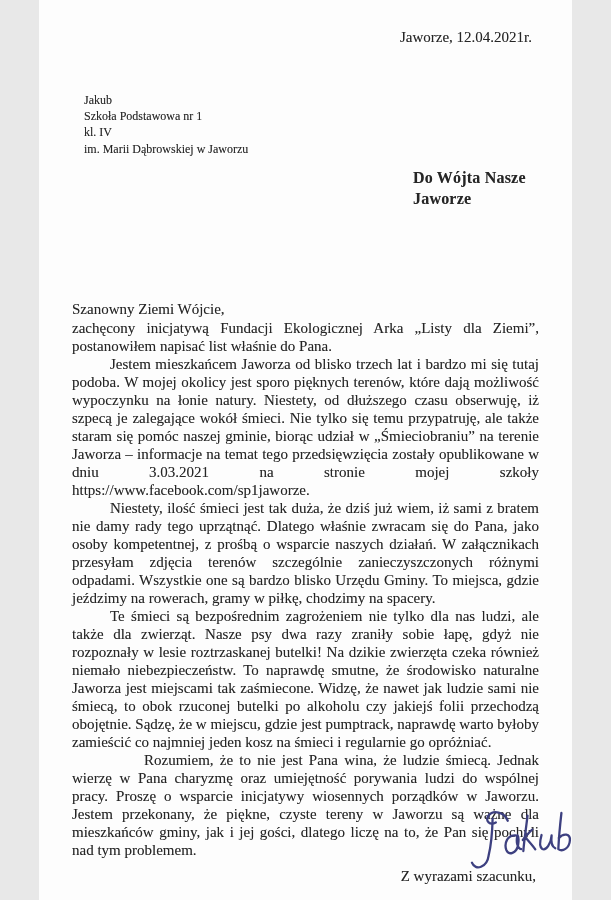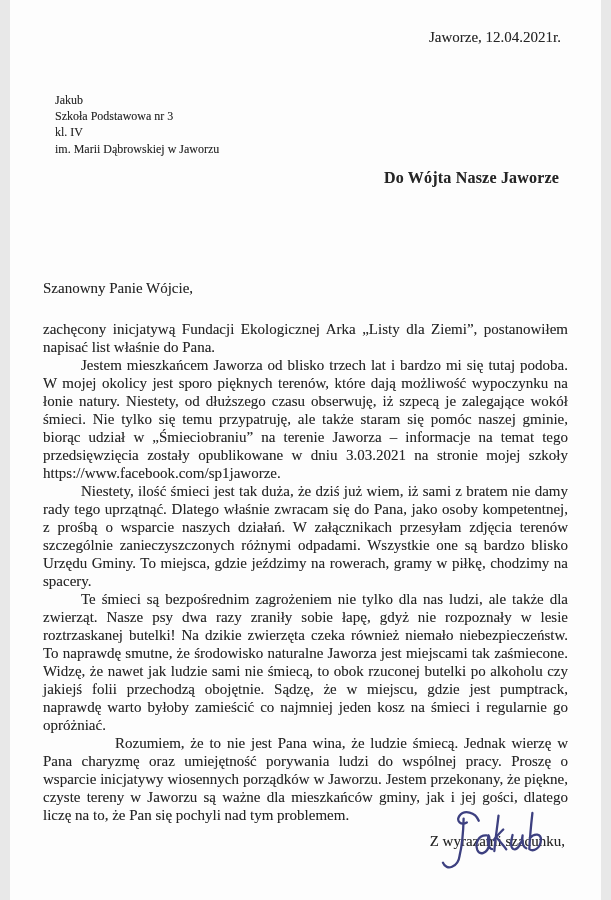--- a/index.html
+++ b/index.html
@@ -2,21 +2,21 @@
 <html lang="pl"><head>
 <meta charset="utf-8">
 <style>
   html, body {
     margin: 0;
     padding: 0;
     background: #e8e8e8;
   }
   .page {
     position: relative;
-    width: 591px;
+    width: 533px;
     height: 900px;
     margin: 0 auto;
     background: #fdfdfd;
     box-sizing: border-box;
     padding-top: 28px;
     font-family: "Liberation Serif", "DejaVu Serif", serif;
     color: #262626;
     overflow: hidden;
     text-shadow: 0 0 0.45px rgba(40,40,40,0.35);
   }
@@ -39,21 +39,21 @@
     line-height: 21px;
     letter-spacing: 0.2px;
   }
   .recipient-line { display: block; }
   .salutation {
     margin: 91px 0 0 33px;
     font-size: 15px;
     line-height: 19px;
   }
   .letter-body {
-    margin: 22px 33px 0 33px;
+    margin: 0 33px 0 33px;
     font-size: 15px;
     line-height: 18px;
     text-align: justify;
   }
   .letter-body p { margin: 0; }
   .letter-body p.ind1 { text-indent: 38px; }
   .letter-body p.ind2 { text-indent: 72px; }
   .closing {
     margin-top: 8px;
     text-align: right;
@@ -72,30 +72,30 @@
 </style>
 </head>
 <body>
 
 <div class="page">
 
   <div class="date-line">Jaworze, 12.04.2021r.</div>
 
   <div class="sender-block">
     <span class="sender-line">Jakub</span>
-    <span class="sender-line">Szkoła Podstawowa nr 3</span>
+    <span class="sender-line">Szkoła Podstawowa nr 1</span>
     <span class="sender-line">kl. IV</span>
     <span class="sender-line">im. Marii Dąbrowskiej w Jaworzu</span>
   </div>
 
   <div class="recipient-block">
     <span class="recipient-line">Do Wójta Nasze Jaworze</span>
   </div>
 
-  <div class="salutation">Szanowny Panie Wójcie,</div>
+  <div class="salutation">Szanowny Ziemi Wójcie,</div>
 
   <div class="letter-body">
     <p>zachęcony inicjatywą Fundacji Ekologicznej Arka „Listy dla Ziemi”, postanowiłem napisać list właśnie do Pana.</p>
     <p class="ind1">Jestem mieszkańcem Jaworza od blisko trzech lat i bardzo mi się tutaj podoba. W mojej okolicy jest sporo pięknych terenów, które dają możliwość wypoczynku na łonie natury. Niestety, od dłuższego czasu obserwuję, iż szpecą je zalegające wokół śmieci. Nie tylko się temu przypatruję, ale także staram się pomóc naszej gminie, biorąc udział w „Śmieciobraniu” na terenie Jaworza – informacje na temat tego przedsięwzięcia zostały opublikowane w dniu 3.03.2021  na stronie mojej szkoły https://www.facebook.com/sp1jaworze.</p>
     <p class="ind1">Niestety, ilość śmieci jest tak duża, że dziś już wiem, iż sami z bratem nie damy rady tego uprzątnąć. Dlatego właśnie zwracam się do Pana, jako osoby kompetentnej, z prośbą o wsparcie naszych działań. W załącznikach przesyłam zdjęcia terenów szczególnie zanieczyszczonych różnymi odpadami. Wszystkie one są bardzo blisko Urzędu Gminy. To miejsca, gdzie jeździmy na rowerach, gramy w piłkę, chodzimy na spacery.</p>
     <p class="ind1">Te śmieci są bezpośrednim zagrożeniem nie tylko dla nas ludzi, ale także dla zwierząt. Nasze psy dwa razy zraniły sobie łapę, gdyż nie rozpoznały w lesie roztrzaskanej butelki! Na dzikie zwierzęta czeka również niemało niebezpieczeństw. To naprawdę smutne, że środowisko naturalne Jaworza jest miejscami tak zaśmiecone. Widzę, że nawet jak ludzie sami nie śmiecą, to obok rzuconej butelki po alkoholu czy jakiejś folii przechodzą obojętnie. Sądzę, że w miejscu, gdzie jest  pumptrack, naprawdę warto byłoby zamieścić co najmniej jeden kosz na śmieci i regularnie go opróżniać.</p>
     <p class="ind2">Rozumiem, że to nie jest Pana wina, że ludzie śmiecą. Jednak wierzę w Pana charyzmę oraz umiejętność porywania ludzi do wspólnej pracy. Proszę o wsparcie inicjatywy wiosennych porządków w Jaworzu. Jestem przekonany, że piękne, czyste tereny w Jaworzu są ważne dla mieszkańców gminy, jak i jej gości, dlatego liczę na to, że Pan się pochyli nad tym problemem.</p>
   </div>
 
   <div class="closing">Z wyrazami szacunku,</div>

